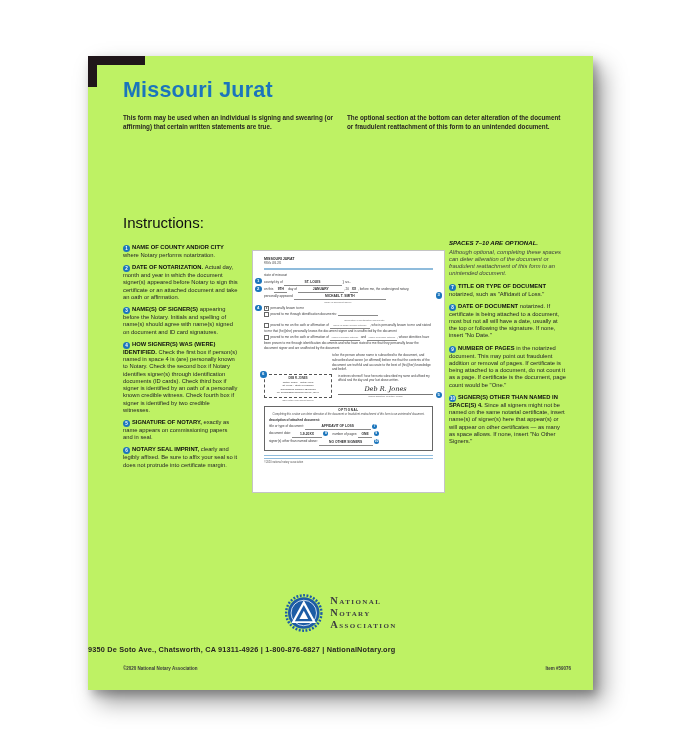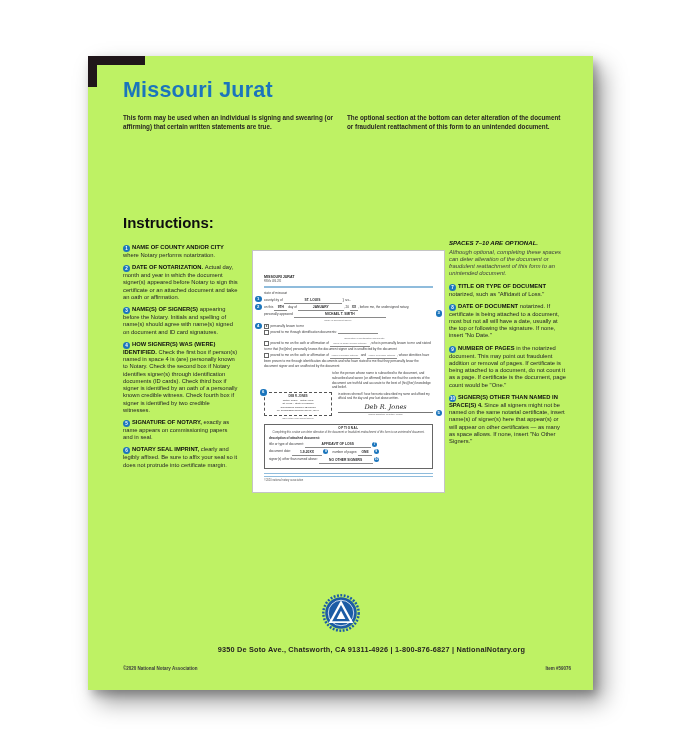--- a/index.html
+++ b/index.html
@@ -7,33 +7,33 @@
           font-family:"Liberation Sans",sans-serif;color:#1c1c1e;}
   .sheet{position:absolute;left:88px;top:56px;width:505px;height:634px;background:#bef264;
          box-shadow:10px 12px 22px rgba(0,0,0,.38),4px 5px 9px rgba(0,0,0,.26);}
   .corner-h{position:absolute;left:0;top:0;width:57px;height:9px;background:#20161a;}
   .corner-v{position:absolute;left:0;top:0;width:9px;height:31px;background:#20161a;}
   .title{position:absolute;left:35px;top:22px;margin:0;font-size:21.5px;font-weight:700;
          color:#1B75BC;letter-spacing:.2px;}
   .intro{position:absolute;top:57px;margin:0;font-size:6.3px;line-height:1.45;font-weight:600;color:#231f20;}
   .intro-l{left:35px;width:212px;}
   .intro-r{left:259px;width:214px;}
-  .instr-h{position:absolute;left:35px;top:158px;margin:0;font-size:15px;font-weight:700;color:#0e0e10;}
+  .instr-h{position:absolute;left:35px;top:158px;margin:0;font-size:15px;font-weight:400;color:#0e0e10;}
   .instr-col{position:absolute;left:35px;top:188px;width:115px;font-size:5.8px;line-height:1.25;}
   .right-col{position:absolute;left:361px;top:183px;width:118px;font-size:5.8px;line-height:1.25;}
   .item{margin:0 0 5px 0;}
   .it{font-weight:700;color:#0e0e10;}
   .ib{font-weight:500;color:#232325;}
   .co-i{display:inline-block;width:7px;height:7px;border-radius:50%;background:#1B75BC;color:#fff;
         font-size:4.6px;line-height:7px;text-align:center;font-weight:700;margin-right:2px;vertical-align:-1px;}
   .rc-h{font-weight:700;font-style:italic;font-size:6.1px;margin-bottom:2px;color:#0e0e10;}
   .rc-note{font-style:italic;color:#3c3c3e;margin-bottom:5px;}
   
   .form-box{position:absolute;left:164px;top:194px;width:193px;height:243px;border:1px solid #c4c4c4;
-            background:#fff;box-sizing:border-box;padding:24px 11px 4px;font-size:3.2px;line-height:1.5;color:#3a3a3c;}
+            background:#fff;box-sizing:border-box;padding:6px 11px 4px;font-size:3.2px;line-height:1.5;color:#3a3a3c;}
   .fh1{font-size:3.6px;font-weight:700;color:#222;}
   .fh2{font-size:2.6px;color:#555;}
   .f-rule{height:2px;background:#8FBCDC;margin:2px 0 3px;}
   .f-row{margin:1px 0;}
   .rel{position:relative;}
   .bl{display:inline-block;border-bottom:1px solid #8a8a8a;text-align:center;font-weight:700;
       font-size:3.3px;color:#2c2c2e;vertical-align:baseline;}
   .w8{width:8px}.w13{width:13px}.w30{width:30px}.w14{width:14px}.w40{width:40px}
   .w46{width:46px}.w54{width:54px}.w58{width:58px}.w66{width:66px}.w92{width:92px}
   .brace{font-size:4.4px;}
@@ -68,22 +68,22 @@
   .c-seal{left:-4px;top:-3px;z-index:2;}
   .c-r2{right:-9px;bottom:4px;}
   .co-s{display:inline-block;width:5px;height:5px;border-radius:50%;background:#1B75BC;color:#fff;
         font-size:3.4px;line-height:5px;text-align:center;font-weight:700;margin-left:1.5px;vertical-align:middle;}
   .f-drule{height:2px;border-top:1px solid #8FBCDC;border-bottom:1px solid #8FBCDC;margin-top:4px;}
   .f-copy{font-size:2.6px;color:#555;margin-top:2px;}
   
   .logo-row{position:absolute;left:50%;top:538px;transform:translateX(-50%);display:flex;align-items:center;gap:8px;}
   .logo-text{font-family:"Liberation Serif",serif;font-variant:small-caps;font-weight:600;
              font-size:10.5px;line-height:1.12;letter-spacing:1.4px;color:#3e3e40;}
-  .address{position:absolute;left:0;top:589px;width:100%;text-align:center;font-size:7.3px;
-           font-weight:600;color:#231f20;letter-spacing:.2px;padding-left:31px;}
+  .address{position:absolute;left:0;top:589px;width:100%;text-align:left;font-size:7.3px;
+           font-weight:600;color:#231f20;letter-spacing:.2px;}
   .copyright{position:absolute;left:35px;top:610px;font-size:4.5px;font-weight:700;color:#3a3a3c;}
   .item-num{position:absolute;right:22px;top:610px;font-size:4.5px;font-weight:700;color:#3a3a3c;}
 </style>
 </head>
 <body>
 
 <div class="canvas">
   <div class="sheet">
     <div class="corner-h"></div>
     <div class="corner-v"></div>
@@ -243,18 +243,23 @@
 
     <div class="logo-row">
       <svg class="seal-svg" width="38" height="38" viewBox="0 0 40 40" aria-hidden="true">
         <circle cx="20" cy="20" r="18.6" fill="none" stroke="#1C5CA5" stroke-width="2.6" stroke-dasharray="2 1.6"></circle>
         <circle cx="20" cy="20" r="16.6" fill="#1C5CA5"></circle>
         <circle cx="20" cy="20" r="13.4" fill="none" stroke="#ffffff" stroke-width="0.8"></circle>
         <polygon points="20,6.5 33,30.5 7,30.5" fill="#ffffff"></polygon>
         <polygon points="20,11.5 29.4,28.6 10.6,28.6" fill="#1C5CA5"></polygon>
         <polygon points="20,17.5 24.6,26.2 15.4,26.2" fill="#ffffff"></polygon>
       </svg>
+      <div class="logo-text">
+        <div>National</div>
+        <div>Notary</div>
+        <div>Association</div>
+      </div>
     </div>
     <div class="address">9350 De Soto Ave., Chatsworth, CA 91311-4926  |  1-800-876-6827  |  NationalNotary.org</div>
     <div class="copyright">©2020 National Notary Association</div>
     <div class="item-num">Item #59076</div>
   </div>
 </div>
 
 </body></html>

